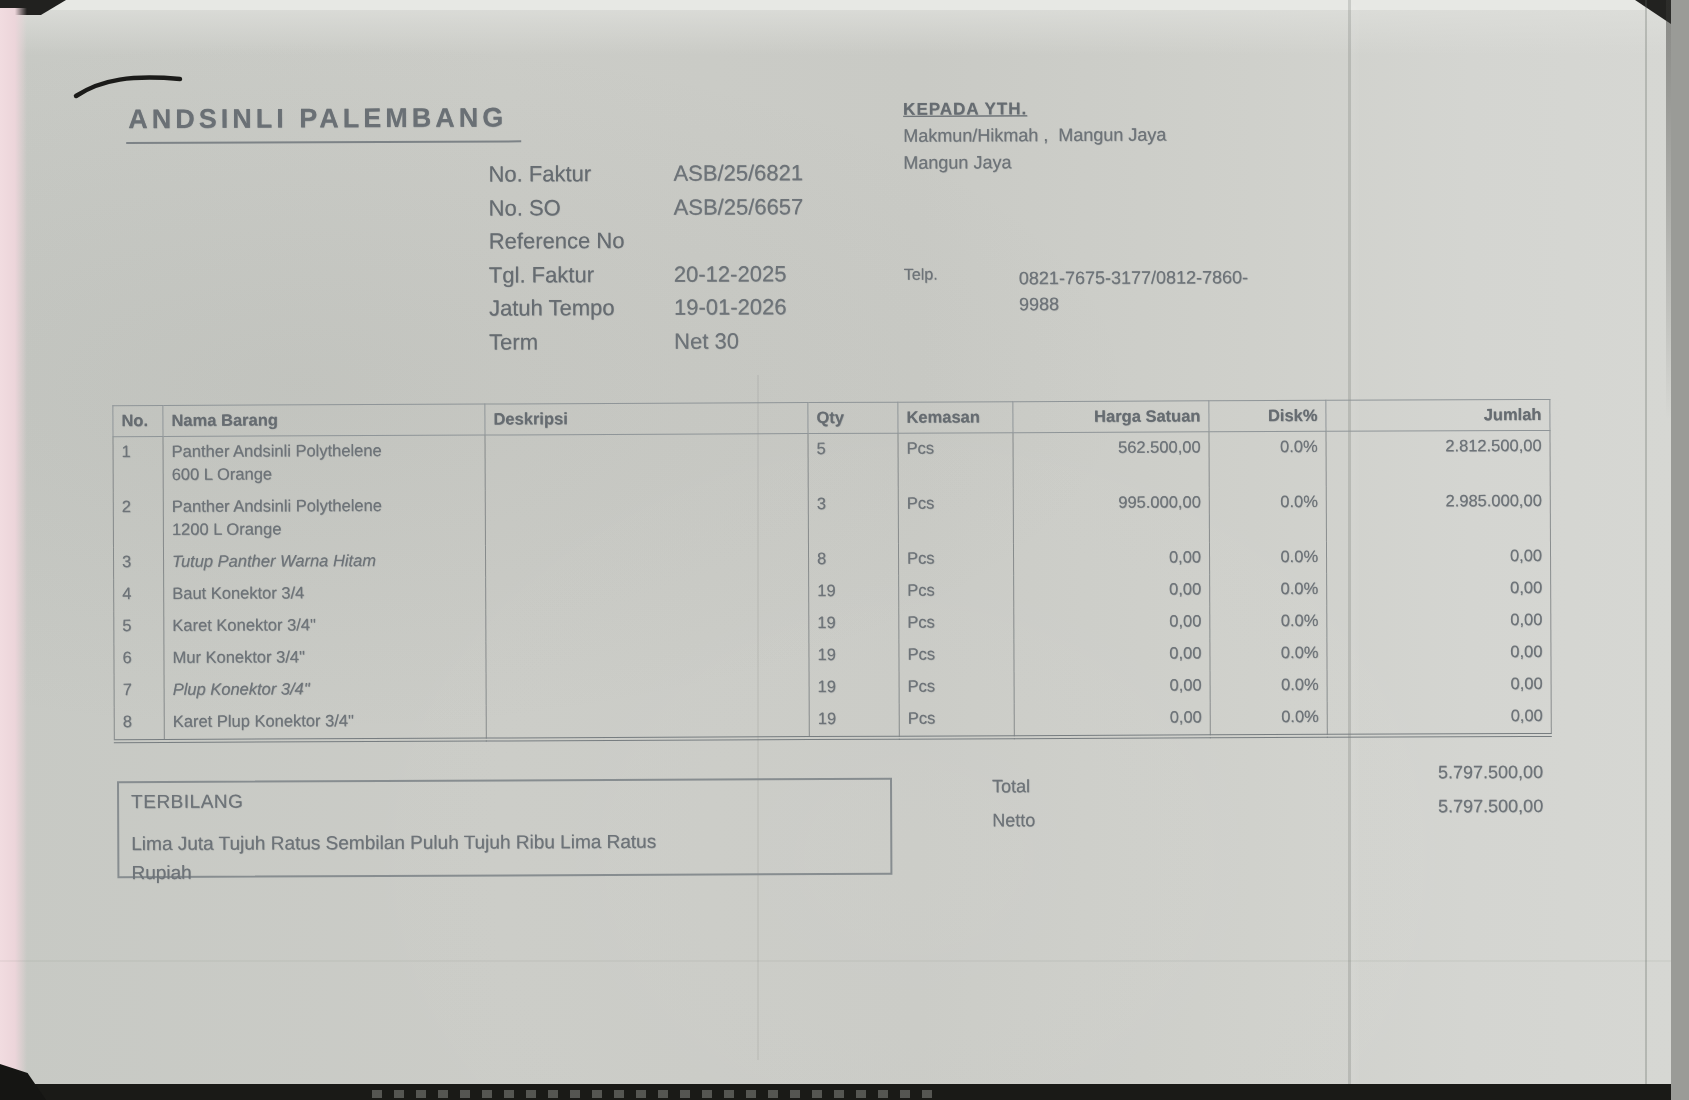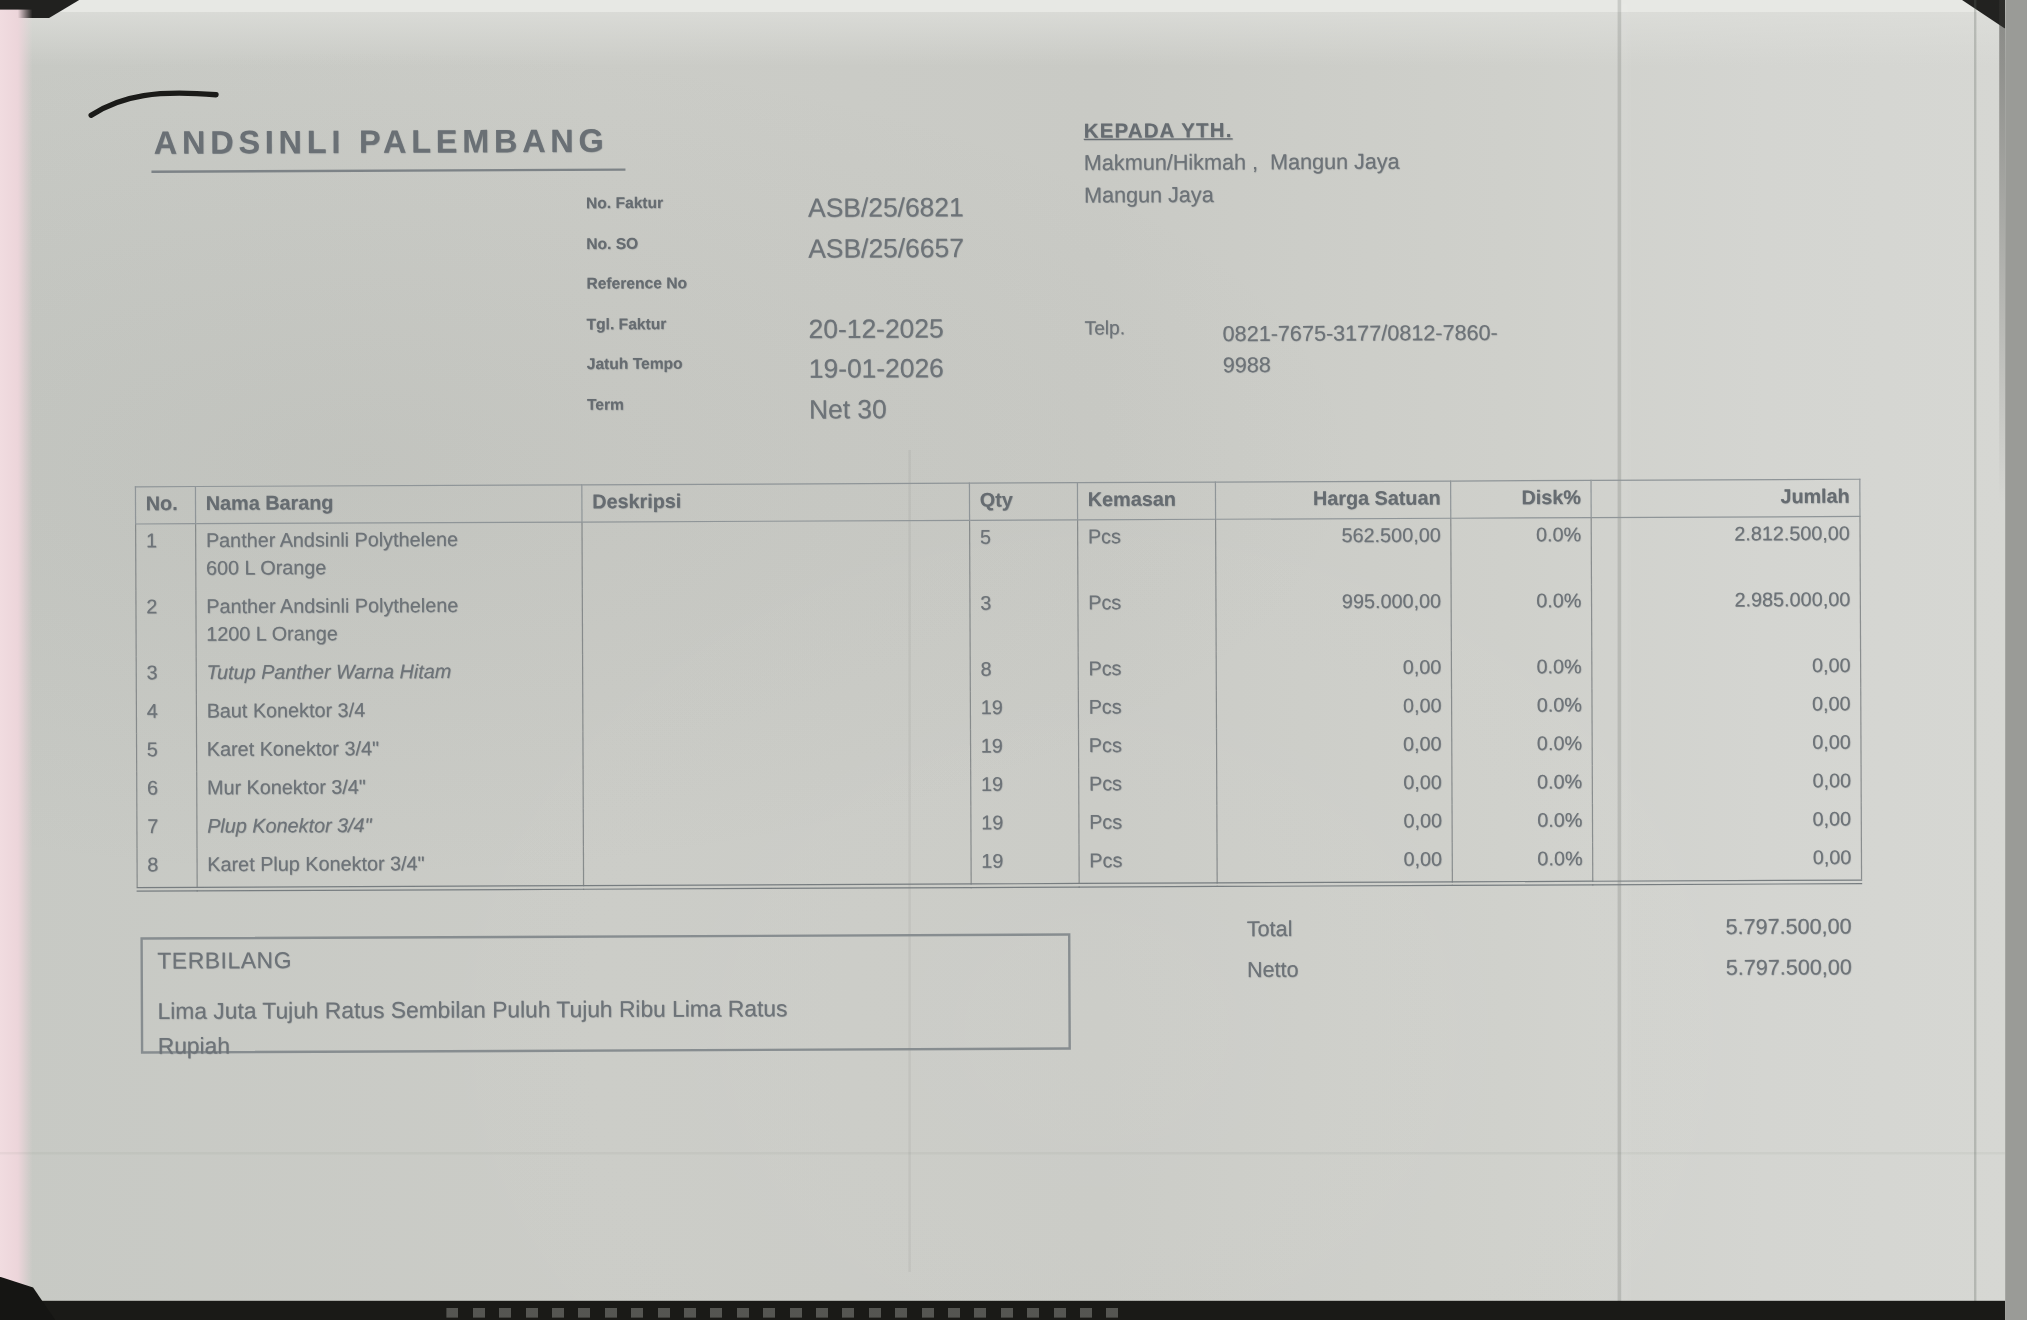--- a/index.html
+++ b/index.html
@@ -31,38 +31,38 @@
   .content{position:absolute;inset:0;transform:rotate(-0.25deg);color:#6d7378;}
   .fuzz{text-shadow:0.4px 0.4px 0.7px rgba(116,122,126,0.75);}
   .company{position:absolute;left:128px;top:101px;font-size:27px;letter-spacing:4px;color:#6a7075;font-weight:700;
     border-bottom:2px solid #7d8387;padding:0 14px 7px 2px;}
   .doc-title{position:absolute;left:708px;top:90px;font-size:41px;font-weight:700;letter-spacing:3px;color:#5f666c;}
   .kepada{position:absolute;left:905px;top:100px;width:420px;}
   .kepada-label{font-size:17px;font-weight:700;text-decoration:underline;letter-spacing:1px;color:#666c71;}
   .kepada-line{font-size:18px;margin-top:6px;white-space:pre-wrap;}
   .meta{position:absolute;left:490px;top:160px;width:420px;}
   .meta-row{display:flex;height:33.5px;align-items:flex-start;}
-  .meta-label{width:185px;font-weight:700;font-size:13px;color:#666c71;}
+  .meta-label{width:185px;font-weight:400;font-size:22px;color:#666c71;}
   .meta-value{font-size:22px;}
   .telp{position:absolute;left:905px;top:266px;display:flex;}
   .telp-label{width:115px;font-size:16px;}
   .telp-value{font-size:18px;line-height:26px;}
 
   table.items{position:absolute;left:113px;top:402px;width:1437px;border-collapse:collapse;table-layout:fixed;
     border:1px solid #8d9396;border-bottom:4px double #777d80;font-size:16.5px;}
   table.items th{font-weight:700;color:#666c71;border:1px solid #8f9598;padding:5px 8px 6px;white-space:nowrap;overflow:hidden;}
   table.items td{border-left:1px solid rgba(112,118,120,0.75);border-right:1px solid rgba(112,118,120,0.75);
     padding:3px 8px 6px;vertical-align:top;line-height:23px;}
   .al{text-align:left}.ac{text-align:left}.ar{text-align:right}
   td.disk,th.disk{padding-right:16px;text-align:right;}
   tr.i td.nama{font-style:italic;}
 
   .totals{position:absolute;left:113px;top:765px;width:1437px;font-size:18px;}
   .tot-row{position:relative;height:34px;}
-  .tot-label{position:absolute;left:925px;}
+  .tot-label{position:absolute;left:878px;margin-top:12px;}
   .tot-value{position:absolute;right:8px;}
   .terbilang{position:absolute;left:116px;top:778px;width:775px;height:97px;border:2px solid #878d90;padding:8px 12px;box-sizing:border-box;}
   .terbilang-label{font-size:19px;letter-spacing:0.5px;}
   .terbilang-text{font-size:19px;margin-top:16px;line-height:29px;}
   .footer-ref{position:absolute;left:1452px;top:1101px;font-size:14px;color:#979da0;letter-spacing:0.4px;margin-top:28px;}
 </style>
 </head>
 <body>
 
 <div class="scan">

